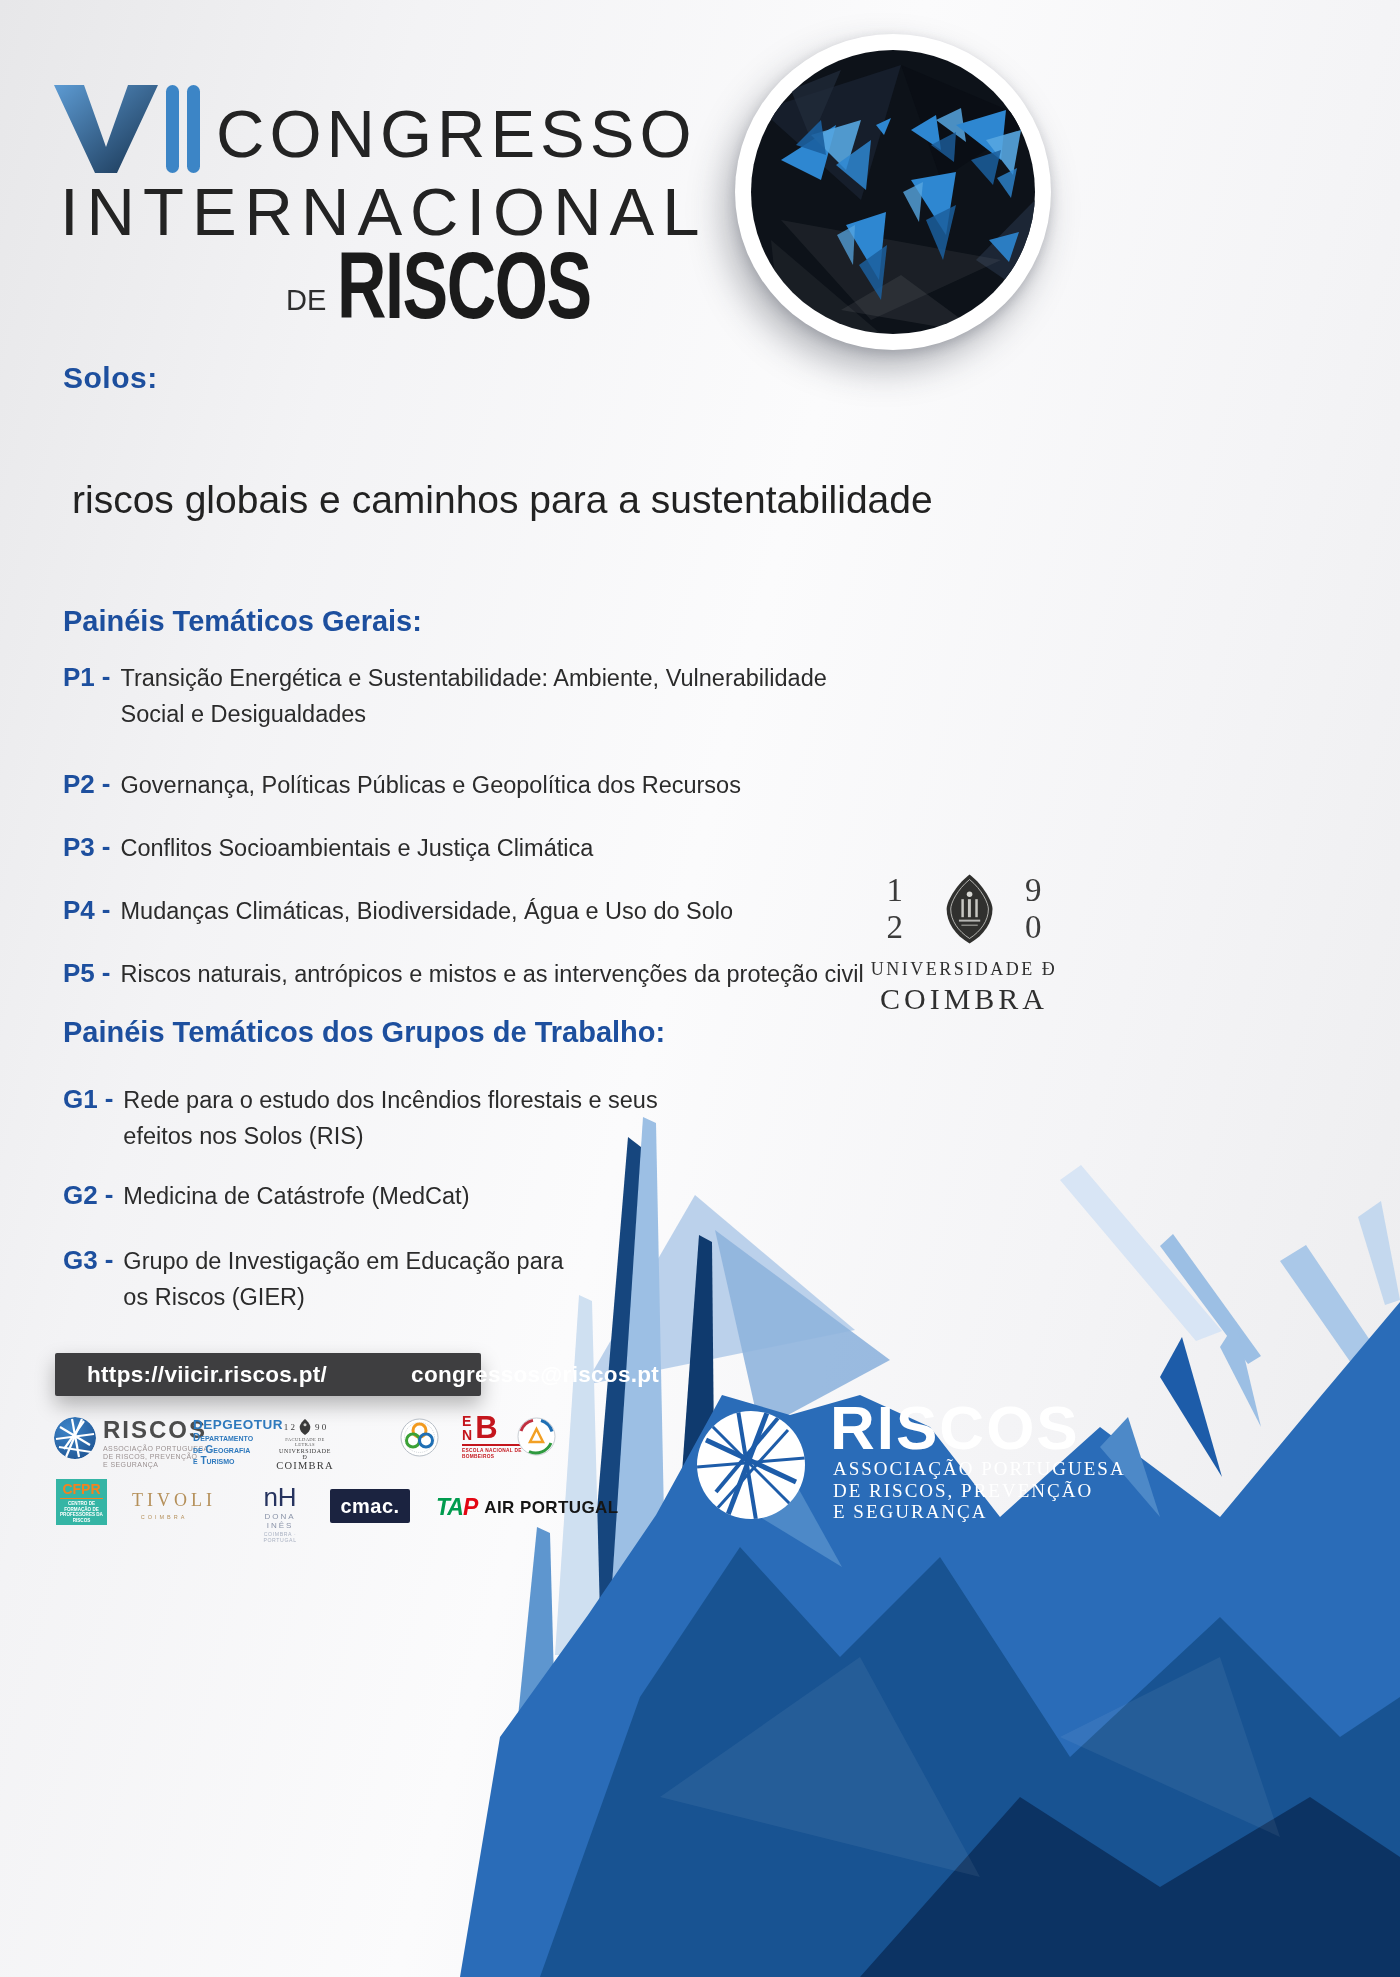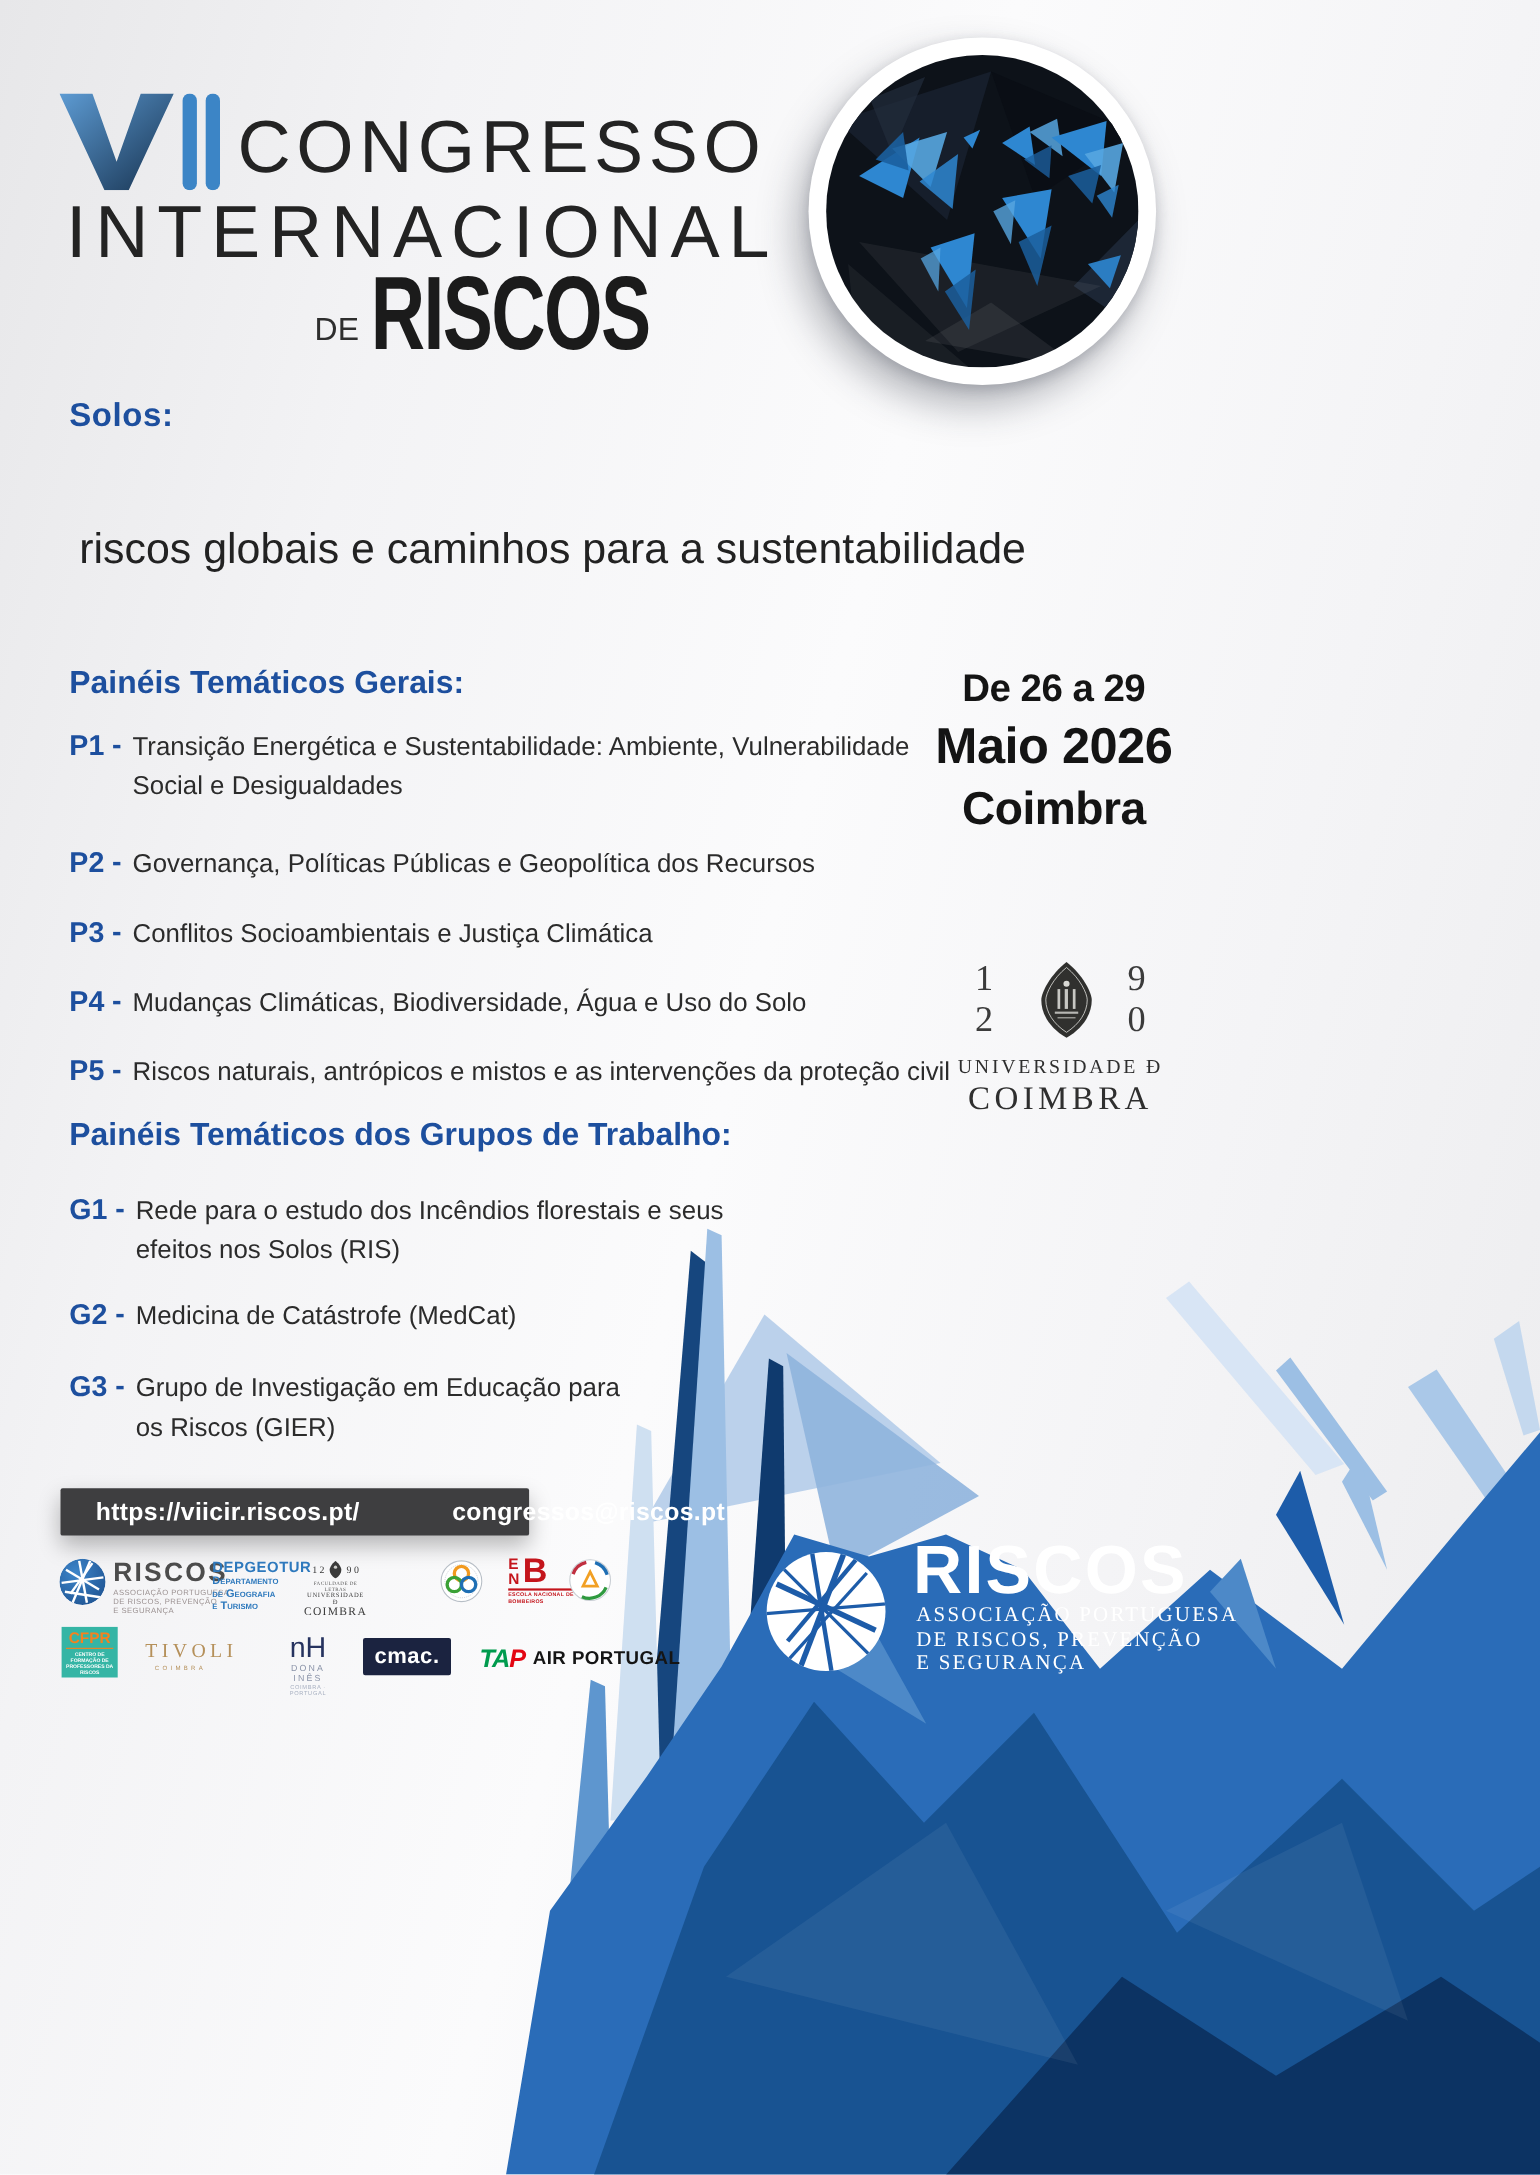--- a/index.html
+++ b/index.html
@@ -175,25 +175,20 @@
         <polygon fill="#1b5f9e" opacity=".85" points="108,215 136,195 130,250"></polygon>
         <polygon fill="#57a6e0" opacity=".75" points="86,185 104,175 102,215"></polygon>
         <polygon fill="#2e87d1" opacity=".9" points="238,190 268,182 258,212"></polygon>
       </g>
     </svg>
   </div>
 
   <div class="abs tema">Solos:</div>
   <div class="abs subtitle">riscos globais e caminhos para a sustentabilidade</div>
 
-  <div class="abs dates">
-    <div class="d1">De 26 a 29</div>
-    <div class="d2">Maio 2026</div>
-    <div class="d3">Coimbra</div>
-  </div>
 
   <div class="abs sec-heading" style="top:605px">Painéis Temáticos Gerais:</div>
 
   <div class="abs item" style="top:660px">
     <span class="code">P1</span>
     <span class="dash">-</span>
     <div class="txt">
         <span>Transição Energética e Sustentabilidade: Ambiente, Vulnerabilidade</span>
         <span>Social e Desigualdades</span>
       </div>

